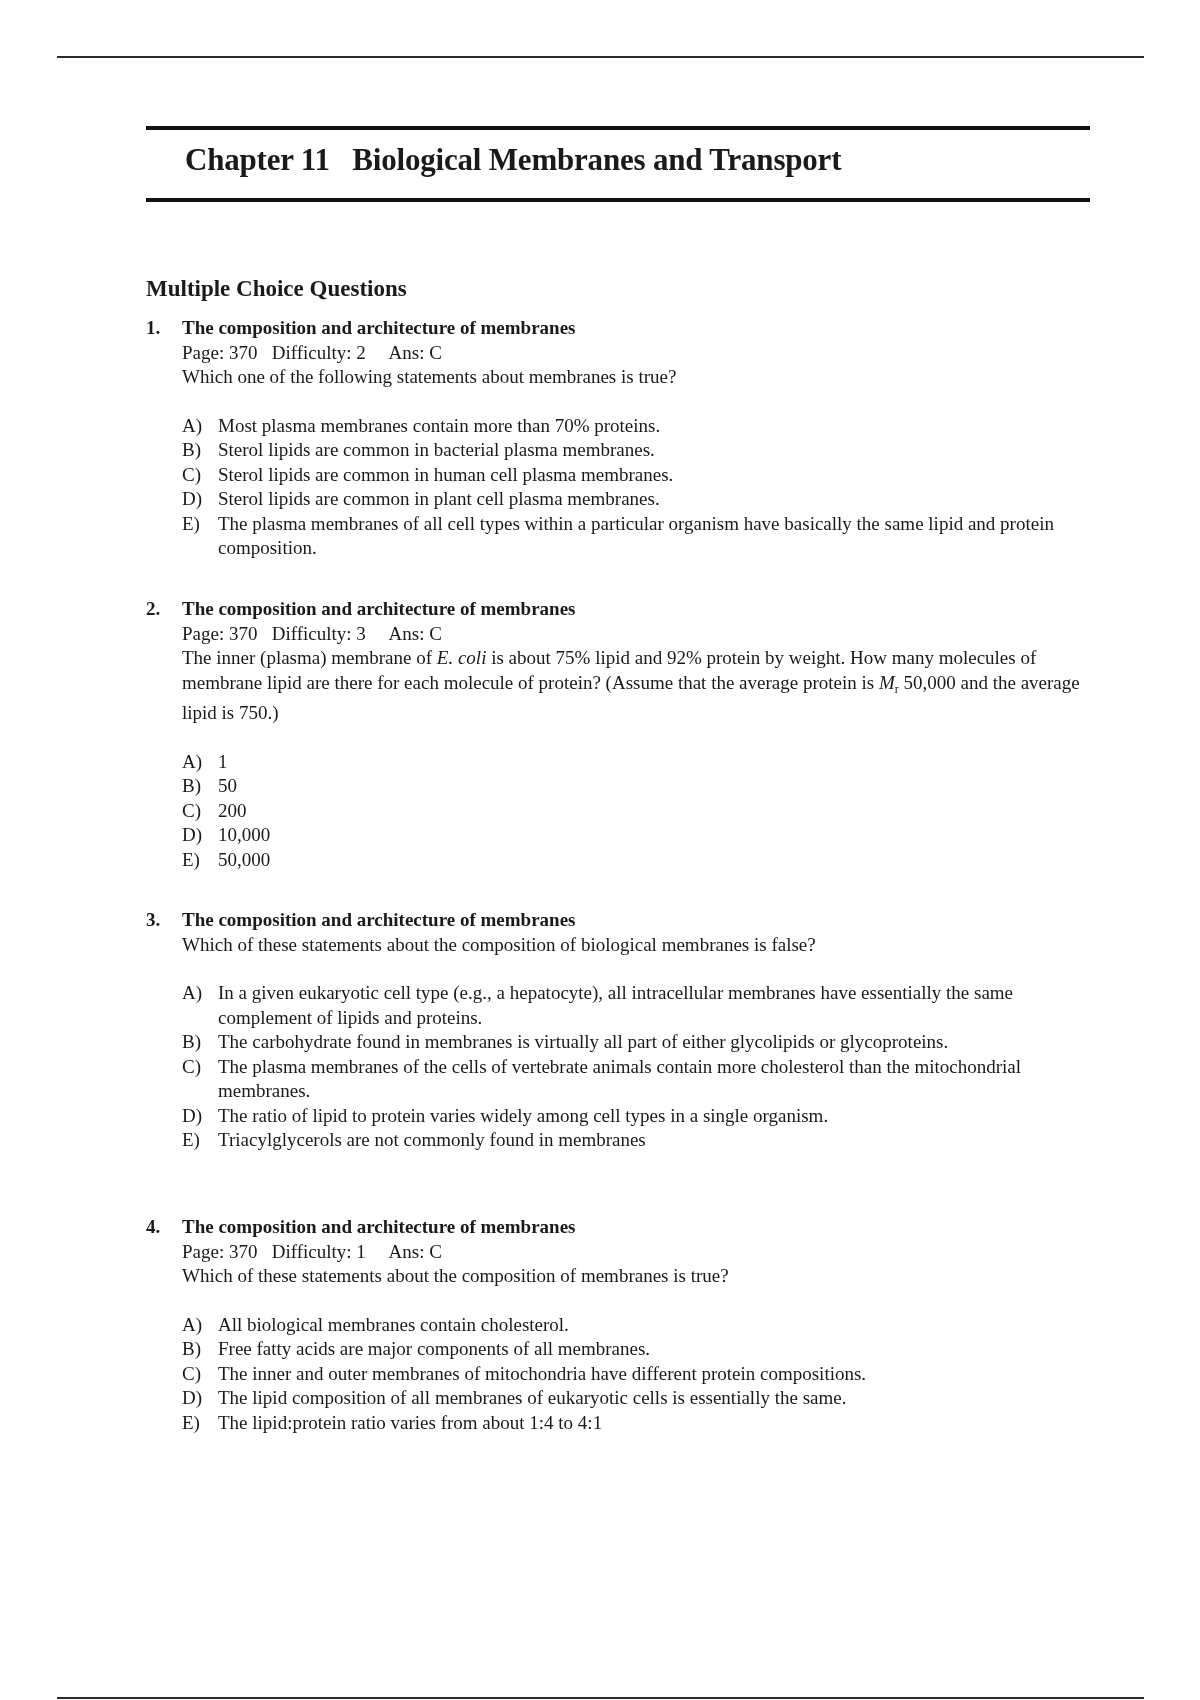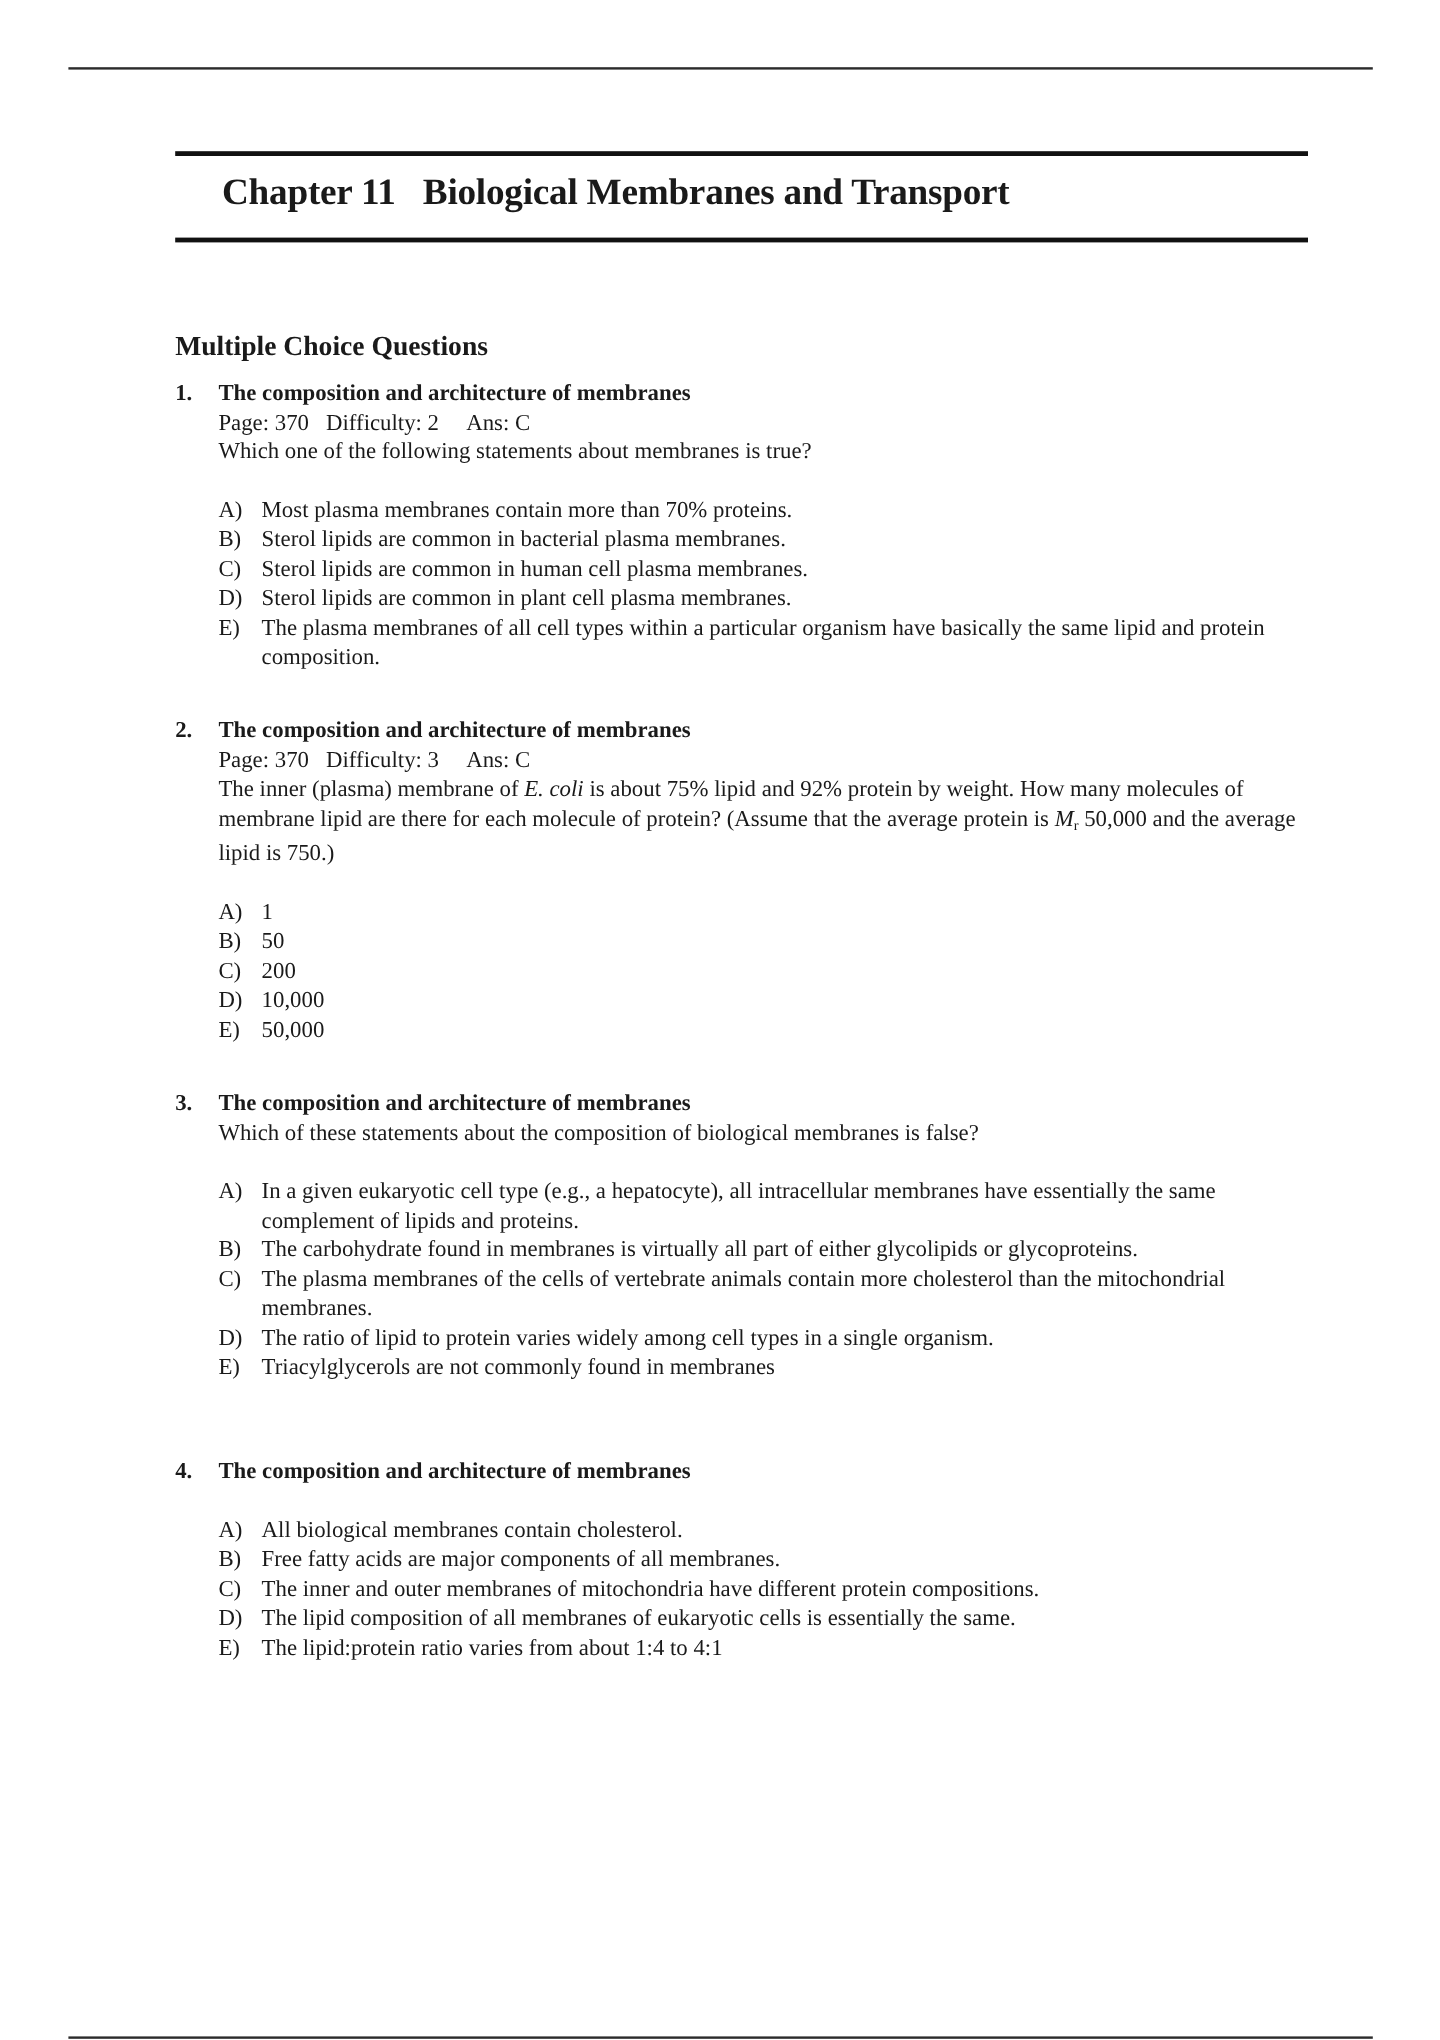--- a/index.html
+++ b/index.html
@@ -134,20 +134,22 @@
         <span class="opt-letter">E)</span>
         <span class="opt-text">Triacylglycerols are not commonly found in membranes</span>
       </div>
   </div>
 </div>
 
 <div class="question" style="top:1215px;">
   <div class="q-head">
     <span class="q-num">4.</span>
     <div class="q-topic">The composition and architecture of membranes</div>
+    <div class="q-meta">Page: 370   Difficulty: 1     Ans: C</div>
+    <div class="q-stem">Which of these statements about the composition of membranes is true?</div>
   </div>
   <div class="options">
     <div class="option">
         <span class="opt-letter">A)</span>
         <span class="opt-text">All biological membranes contain cholesterol.</span>
       </div>
     <div class="option">
         <span class="opt-letter">B)</span>
         <span class="opt-text">Free fatty acids are major components of all membranes.</span>
       </div>

